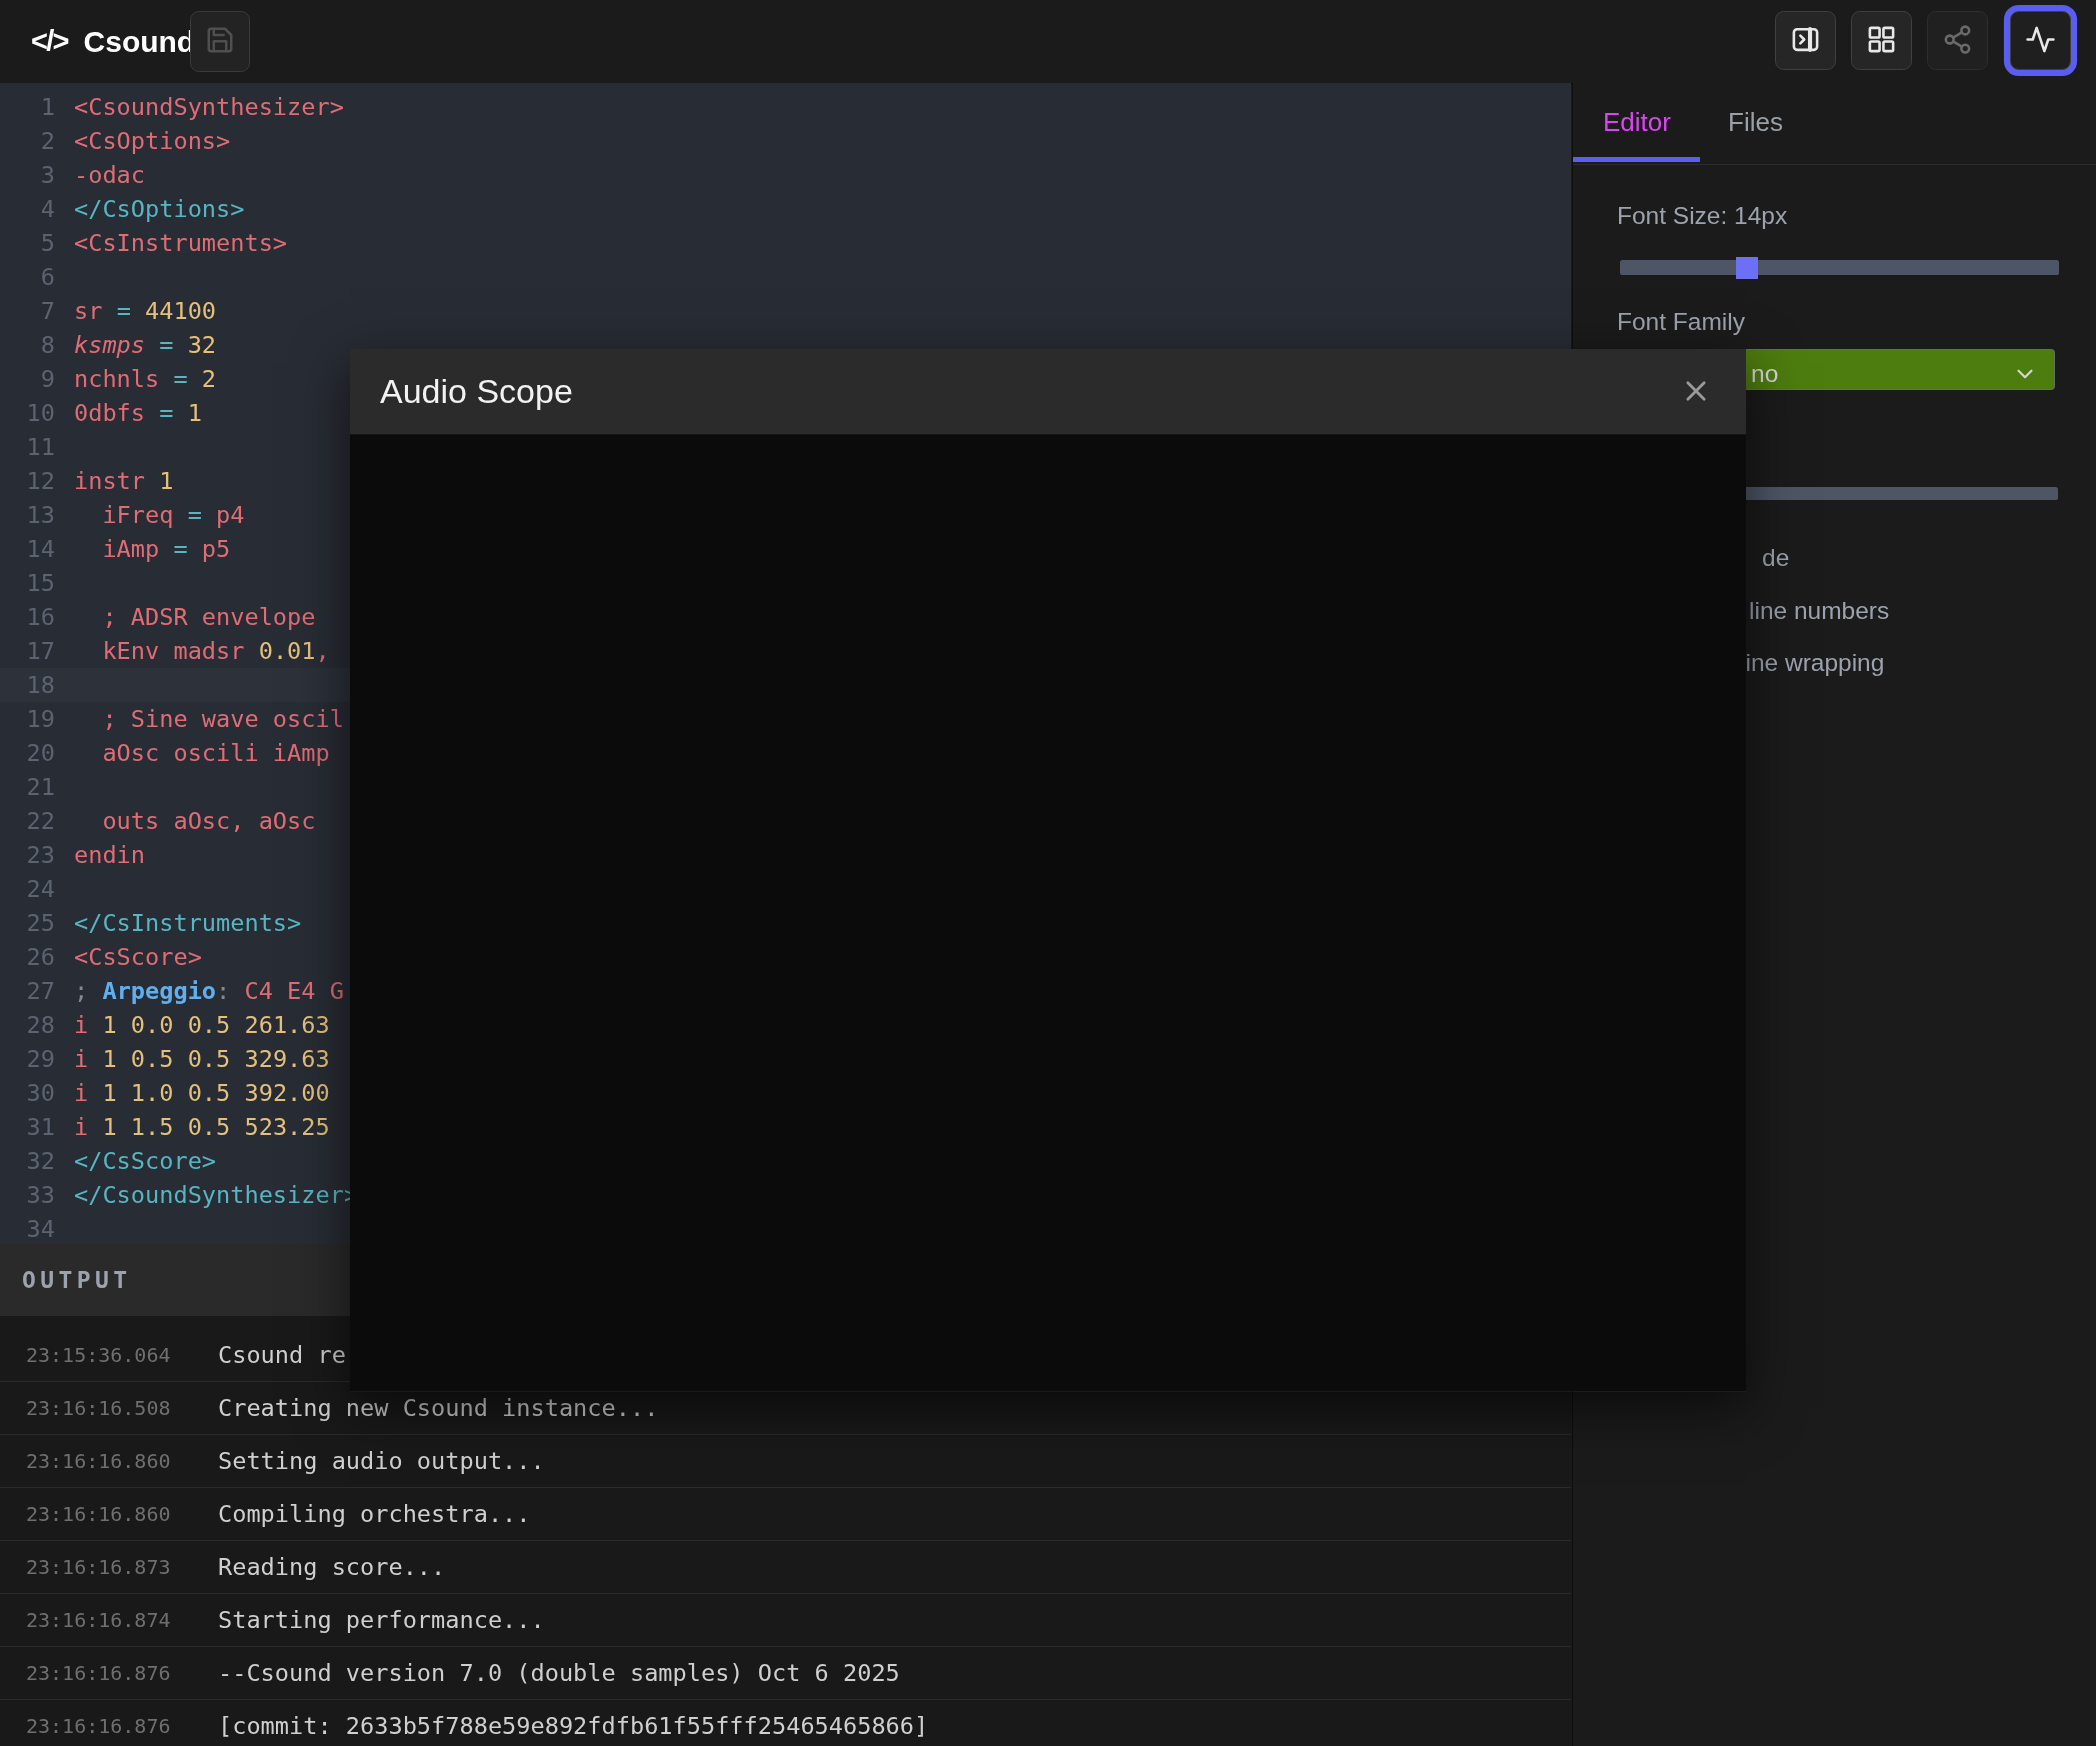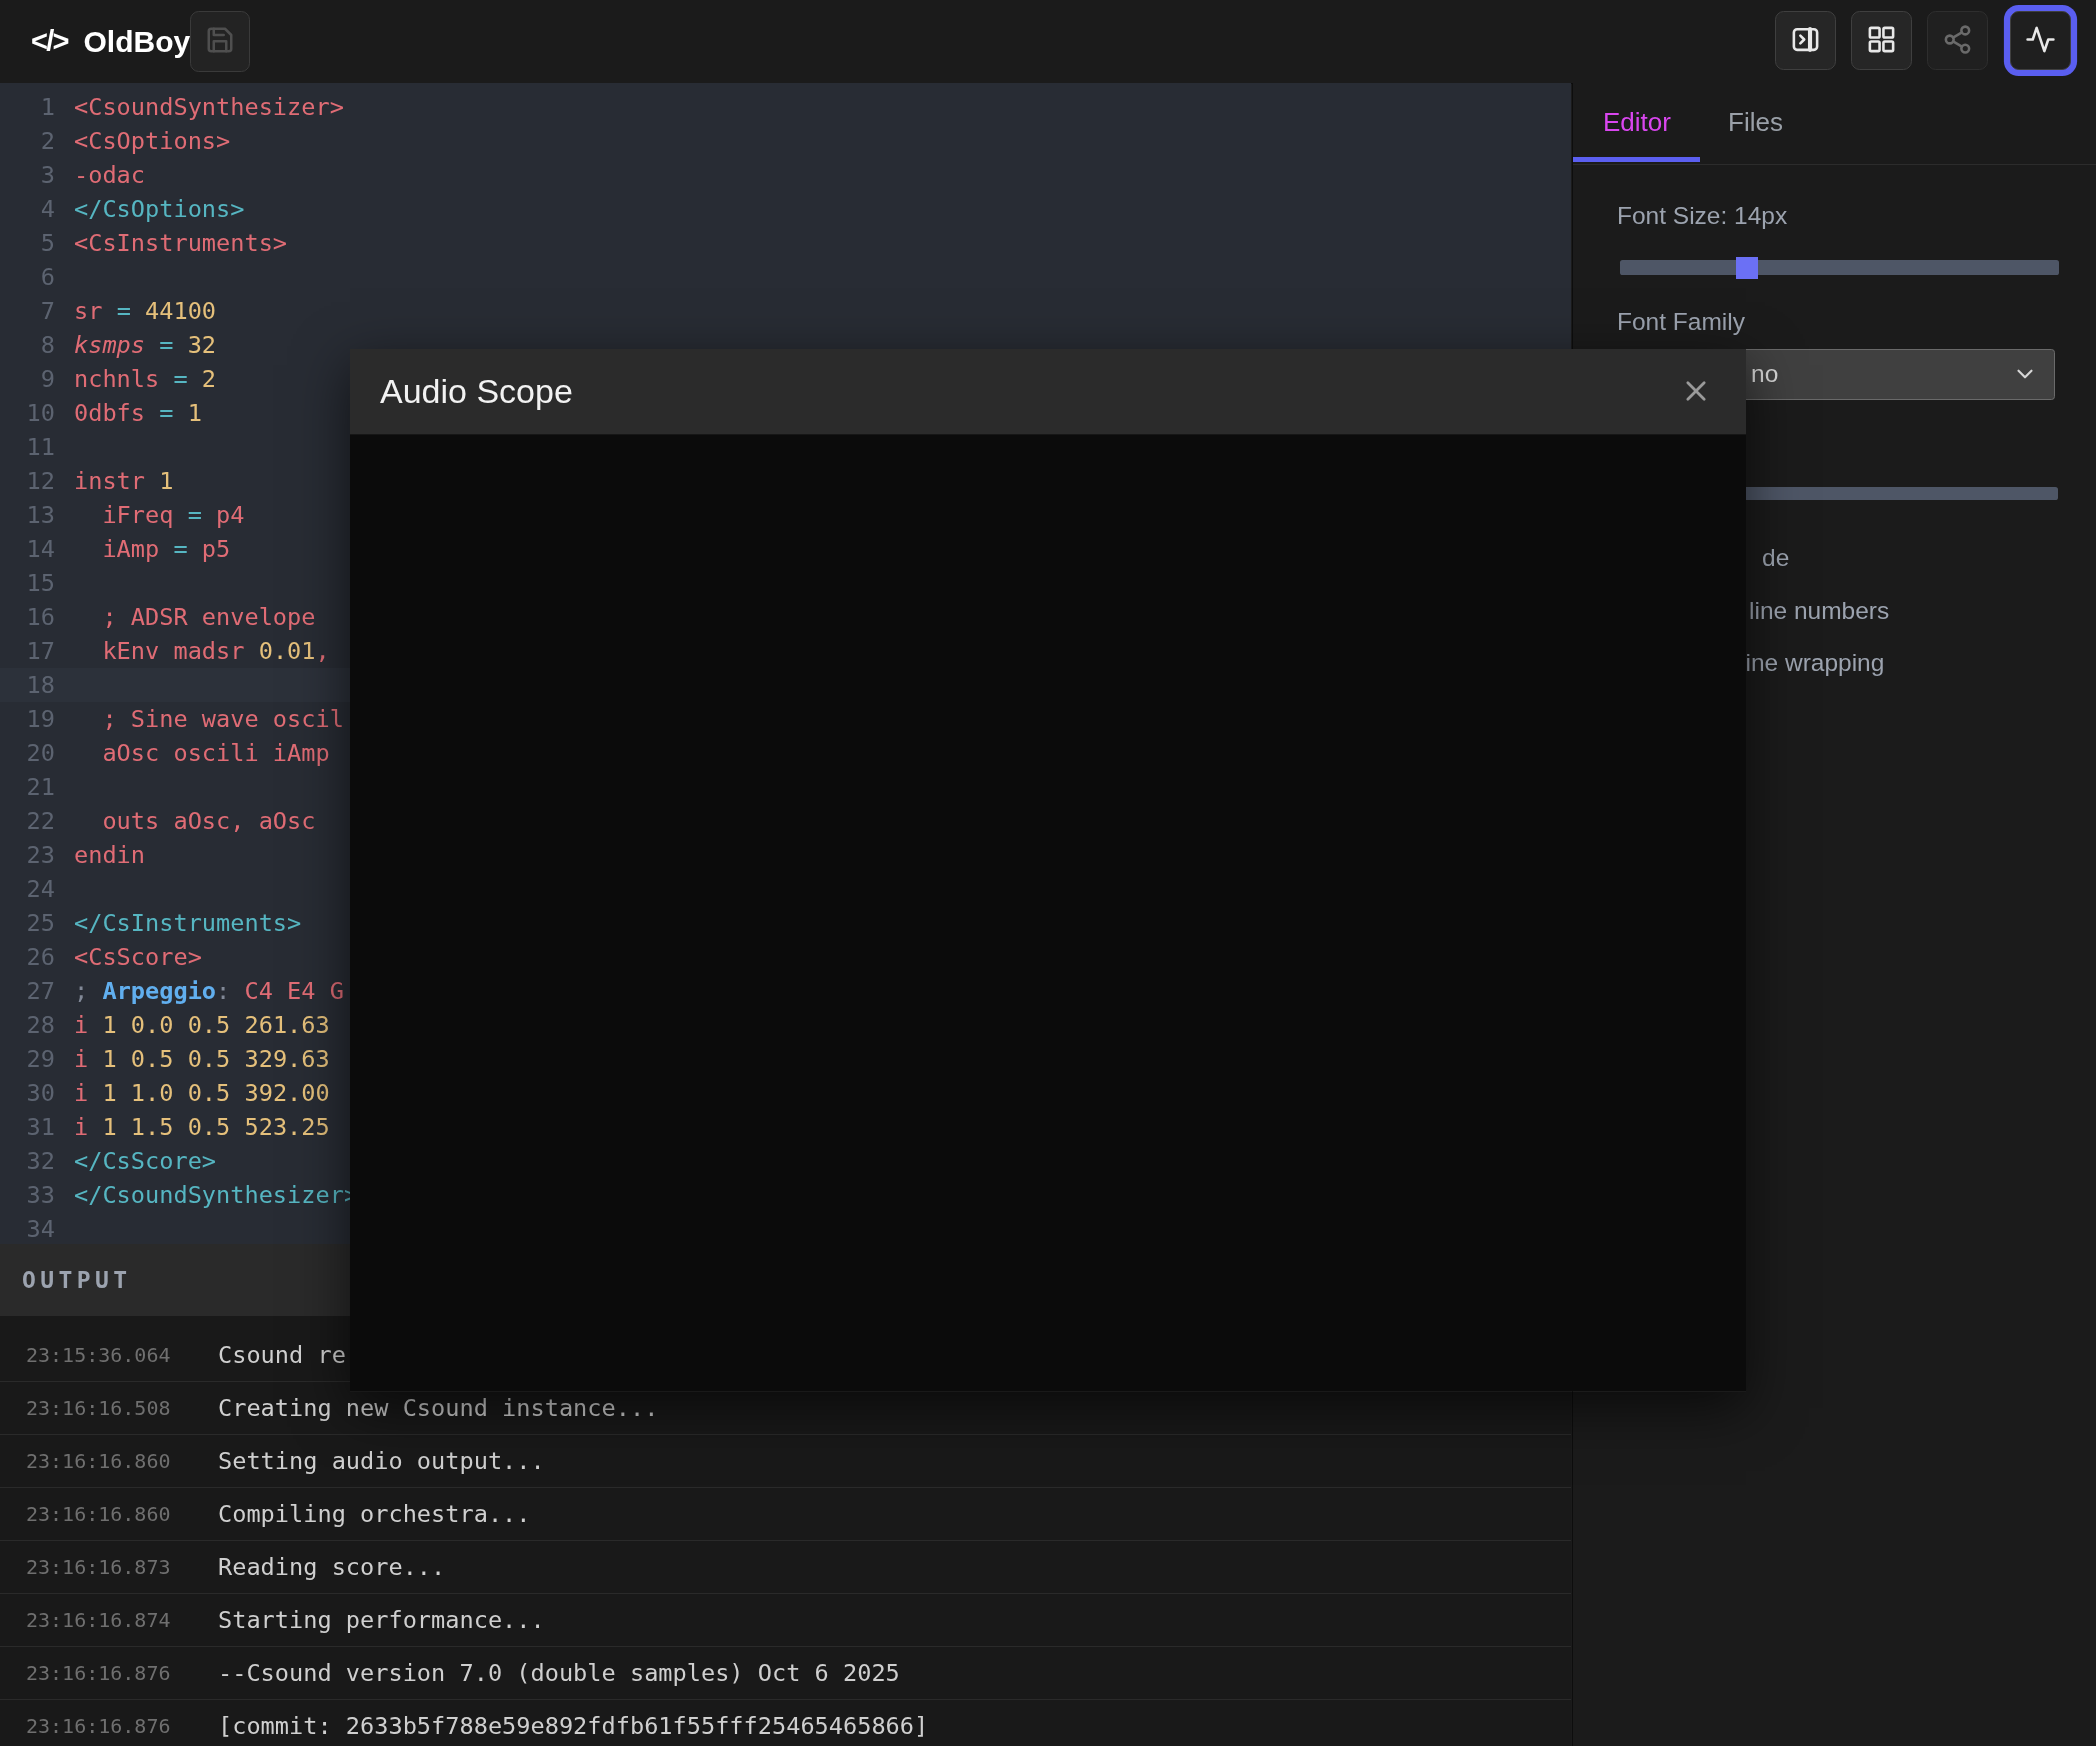--- a/index.html
+++ b/index.html
@@ -46,21 +46,21 @@
   .sidebar{position:absolute;left:1572px;top:83px;width:524px;height:1664px;background:#1b1b1b;border-left:0.9px solid #0d0d0d;}
   .tabs{position:absolute;left:0;top:0;width:100%;height:81px;border-bottom:1.7px solid #2c2c2c;}
   .tab{position:absolute;top:0;height:79px;display:flex;align-items:center;font-size:26px;color:#9aa0a8;}
   .tab.t-editor{left:30px;color:#d946ef;font-weight:500;}
   .tab.t-files{left:155px;}
   .tab-underline{position:absolute;left:0;top:74px;width:127px;height:5.2px;background:#5b5ff0;}
   .fs-label{position:absolute;left:44px;top:119px;font-size:24.5px;color:#9ca3af;}
   .slider1{position:absolute;left:47px;top:177px;width:439px;height:15px;background:#4e5666;border-radius:2.6px;}
   .slider1 .thumb{position:absolute;left:116px;top:-3.5px;width:22px;height:22px;background:#6b70f5;}
   .ff-label{position:absolute;left:44px;top:225px;font-size:24.5px;color:#9ca3af;}
-  .ff-select{position:absolute;left:44px;top:266px;width:438px;height:51px;background:#404040;
+  .ff-select{position:absolute;left:44px;top:266px;width:438px;height:41px;background:#4d7c0f;
              border:1.7px solid #6a6a6a;border-radius:3.5px;box-sizing:border-box;color:#d6d6d6;}
   .ff-value{position:absolute;left:133px;top:0;height:47px;display:flex;align-items:center;font-size:24.5px;}
   .ff-chev{position:absolute;right:15.7px;top:10.5px;color:#d6d6d6;}
   .ff-chev svg{width:26px;height:26px;}
   .slider2{position:absolute;left:47px;top:404px;width:438px;height:13px;background:#4e5666;border-radius:2.6px;}
   .frag{position:absolute;font-size:24.5px;color:#9ca3af;}
   .frag1{left:189px;top:461px;}
   .frag2{left:176px;top:514px;}
   .frag3{left:167px;top:566px;}
 
@@ -76,21 +76,21 @@
   .modal-body{position:absolute;left:0;top:86px;width:100%;height:956px;background:#0b0b0b;}
 </style>
 </head>
 <body>
 
 <div id="app">
 
   <div class="topbar">
     <div class="brand">
       <span class="code-glyph">&lt;/&gt;</span>
-      <span class="brand-title">OldBoy</span>
+      <span class="brand-title">Csound</span>
     </div>
     <div class="save-btn">
       <span>
         <svg viewBox="0 0 24 24" fill="none" stroke="currentColor" stroke-width="2" stroke-linecap="round" stroke-linejoin="round" width="30" height="30">
           <path d="M19 21H5a2 2 0 0 1-2-2V5a2 2 0 0 1 2-2h11l5 5v11a2 2 0 0 1-2 2z"></path>
           <path d="M17 21v-8H7v8"></path>
             <path d="M7 3v5h8"></path>
         </svg>
       </span>
     </div>

